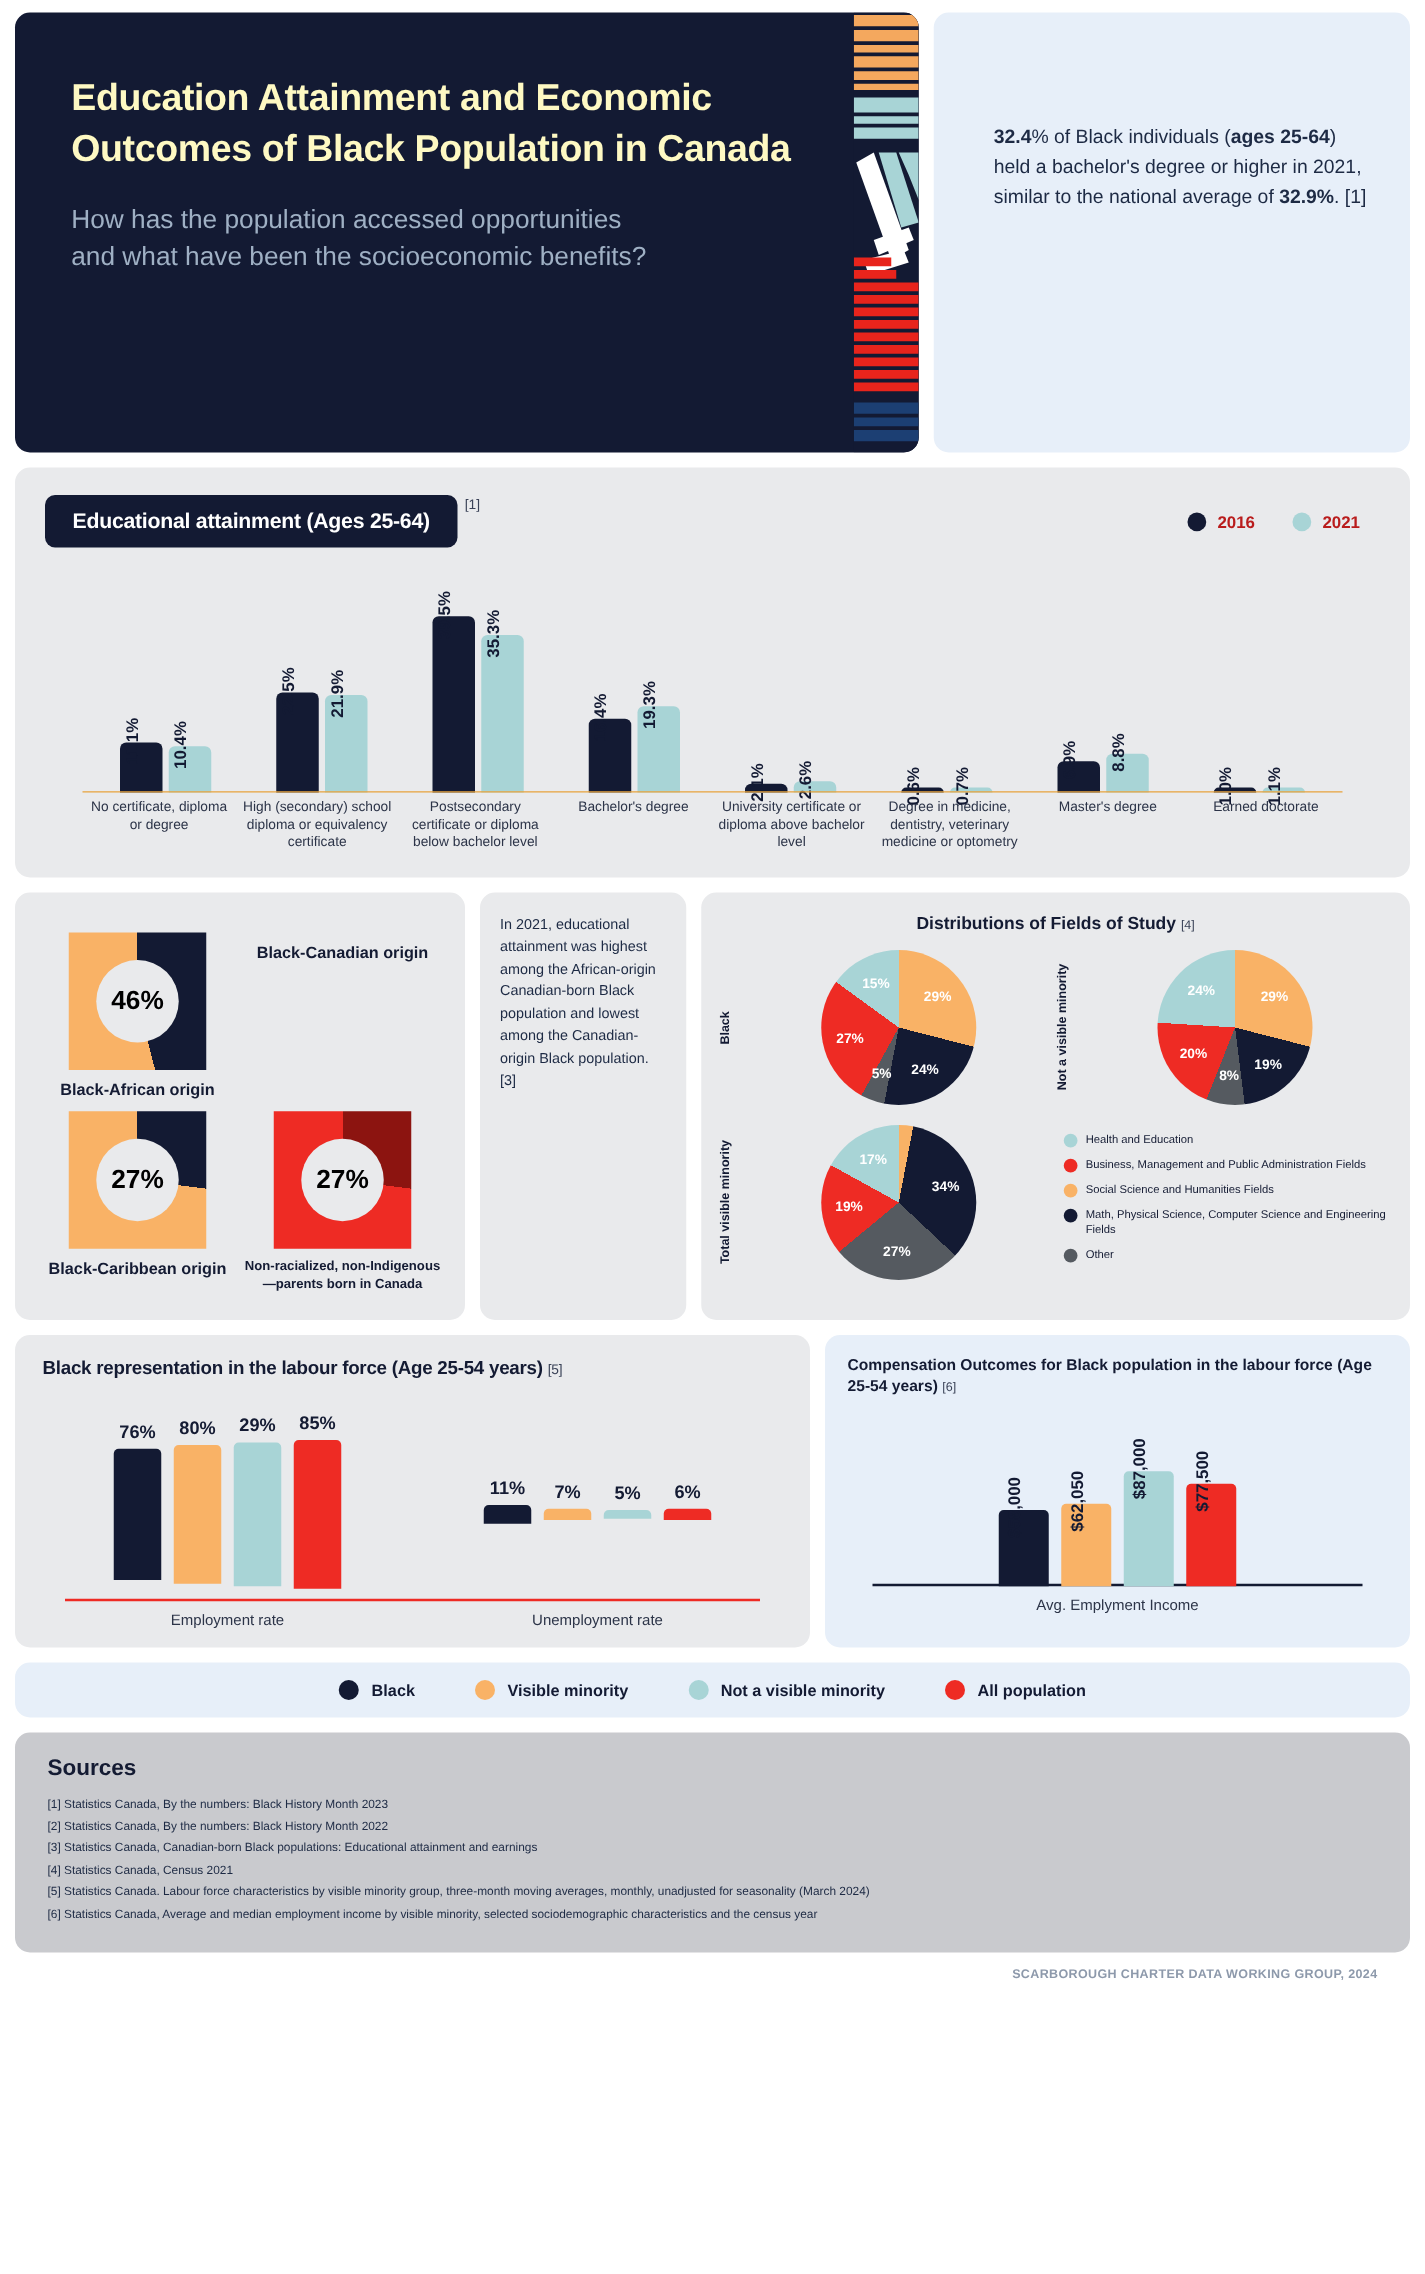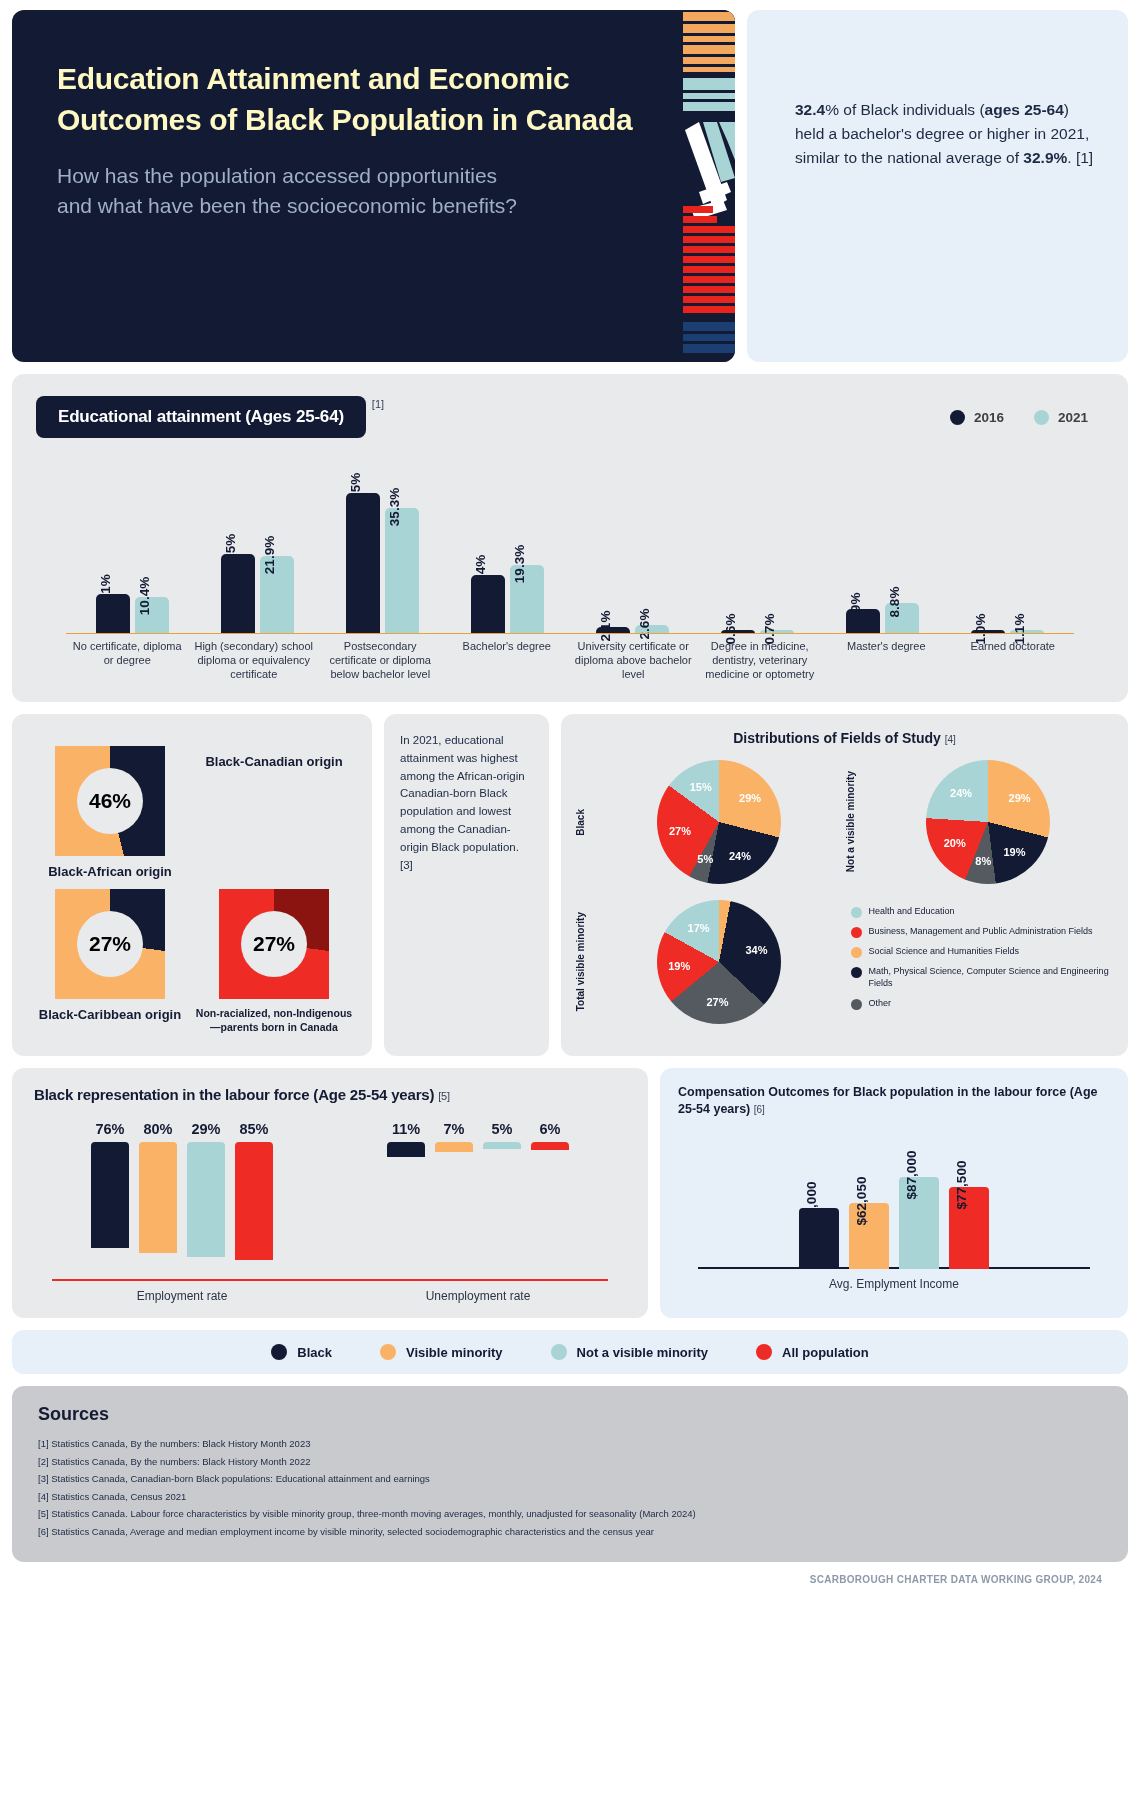--- a/index.html
+++ b/index.html
@@ -47,21 +47,21 @@
 
   
   .bars-section { margin-top: 12px; padding: 22px 24px 16px 24px; height: 328px; position: relative; }
   .chip-row { display: flex; align-items: flex-start; gap: 6px; }
   .chip {
     background: #131a33; color: #fff; border-radius: 8px;
     padding: 11px 22px; font-size: 17px; font-weight: bold; letter-spacing: -0.2px;
   }
   .sup { font-size: 11px; color: #3a4257; margin-top: 2px; }
   .legend-tr { position: absolute; right: 40px; top: 36px; display: flex; gap: 30px; align-items: center; }
-  .lg-item { display: flex; align-items: center; gap: 9px; font-size: 13.5px; font-weight: bold; color: #404040; }
+  .lg-item { display: flex; align-items: center; gap: 9px; font-size: 13.5px; font-weight: bold; color: #b91c1c; }
   .dot { width: 15px; height: 15px; border-radius: 50%; display: inline-block; }
 
   .bars-plot { position: relative; margin-top: 26px; height: 170px; }
   .bars-axis { position: absolute; left: 30px; right: 30px; bottom: 0; border-top: 1.6px solid #e8a33d; }
   .groups { display: flex; height: 170px; align-items: flex-end; padding: 0 34px; }
   .bgroup { flex: 1; display: flex; justify-content: center; align-items: flex-end; gap: 5px; }
   .bar-wrap { position: relative; display: flex; flex-direction: column; align-items: center; justify-content: flex-end; }
   .bar { width: 34px; border-radius: 5px 5px 0 0; }
   .bar.b2016 { background: #131a33; }
   .bar.b2021 { background: #a8d4d6; }
@@ -112,21 +112,21 @@
   .ple { display: flex; align-items: flex-start; gap: 7px; margin-bottom: 8px; }
   .ple .dot { width: 11px; height: 11px; flex: 0 0 11px; margin-top: 1px; }
 
   
   .labour-row { display: flex; gap: 12px; margin-top: 12px; height: 250px; }
   .labour { flex: 0 0 636px; padding: 18px 22px; position: relative; }
   .labour h3 { font-size: 15px; font-weight: bold; letter-spacing: -0.2px; }
   .labour h3 .sup2 { font-size: 11px; font-weight: normal; color: #3a4257; }
   .lab-plot { position: relative; height: 160px; margin-top: 18px; display: flex; }
   .lab-axis { position: absolute; left: 18px; right: 18px; bottom: 0; border-top: 2px solid #ee2b24; }
-  .lab-group { flex: 1; display: flex; justify-content: center; align-items: flex-start; gap: 10px; }
+  .lab-group { flex: 1; display: flex; justify-content: center; align-items: center; gap: 10px; }
   .lbar-wrap { text-align: center; }
   .lbar { width: 38px; border-radius: 4px 4px 0 0; }
   .lbar-val { font-size: 14.5px; font-weight: bold; margin-bottom: 5px; }
   .lab-xlabels { display: flex; margin-top: 8px; }
   .lab-xlabels div { flex: 1; text-align: center; font-size: 12px; color: #2c3448; }
 
   .comp { flex: 1; padding: 16px 18px; position: relative; }
   .comp h3 { font-size: 12.5px; font-weight: bold; line-height: 1.35; }
   .comp h3 .sup2 { font-size: 10px; font-weight: normal; color: #3a4257; }
   .comp-plot { position: relative; height: 125px; margin-top: 26px; display: flex; align-items: flex-end; justify-content: center; gap: 10px; }

